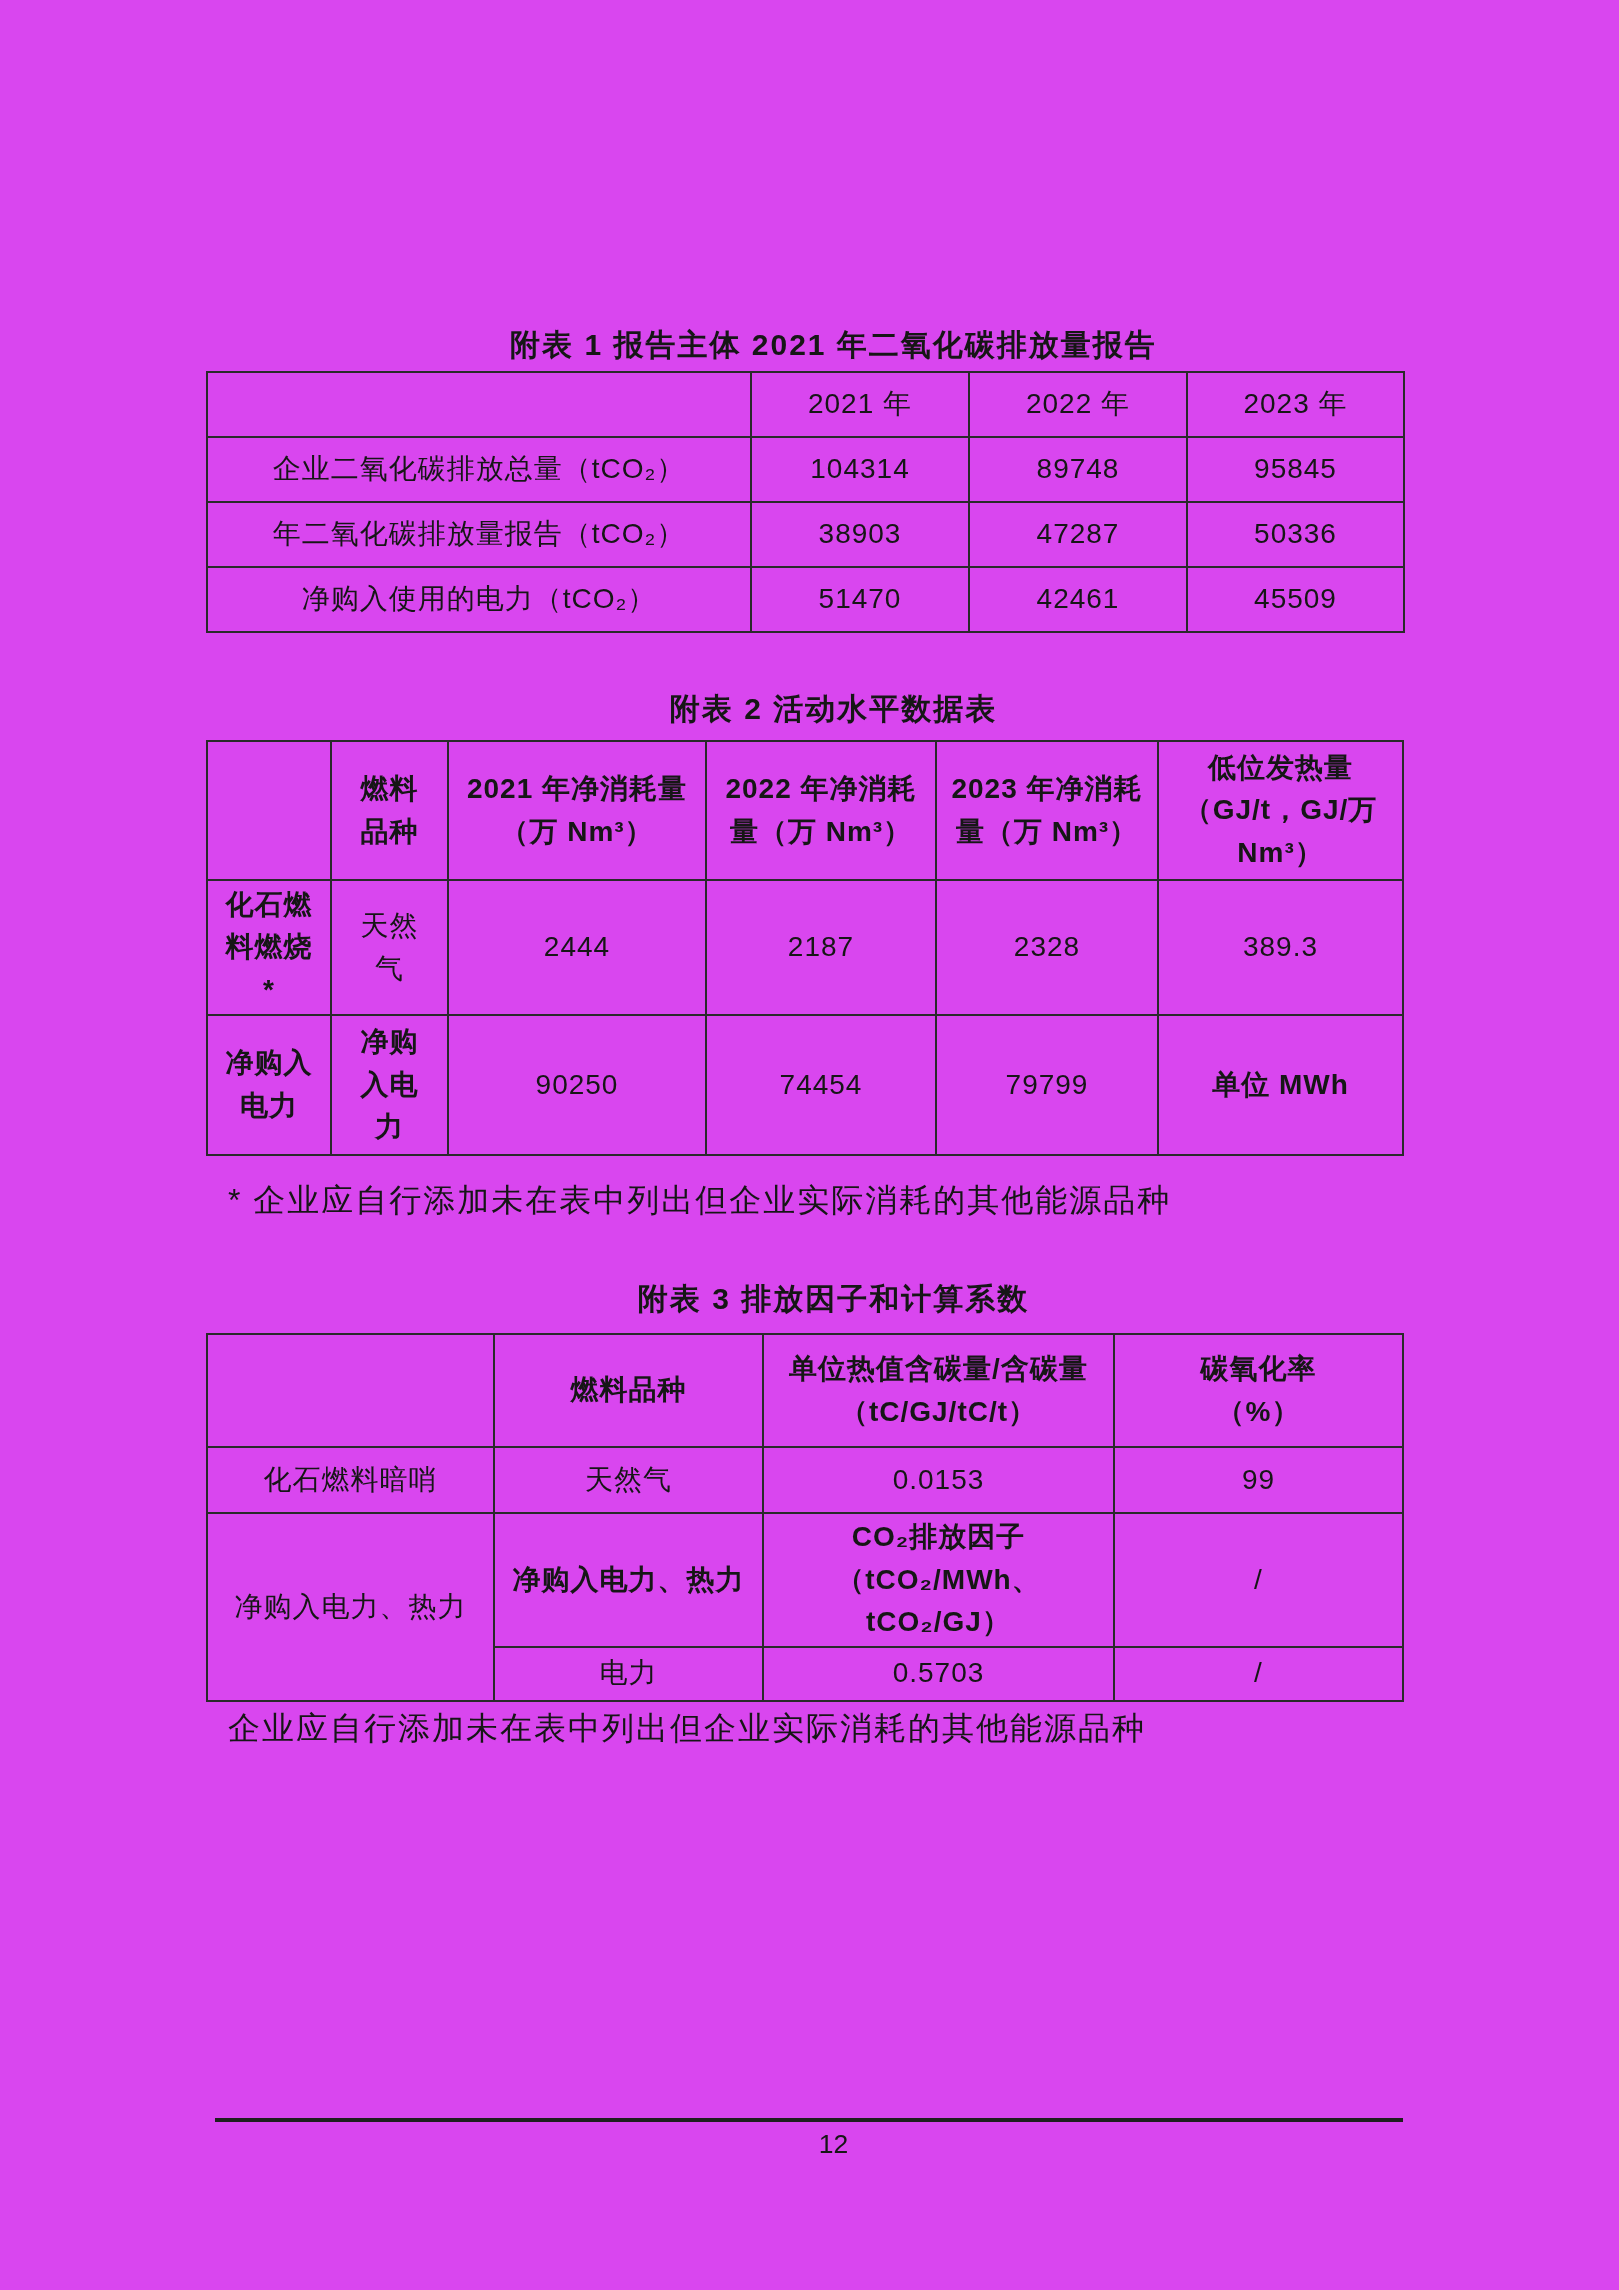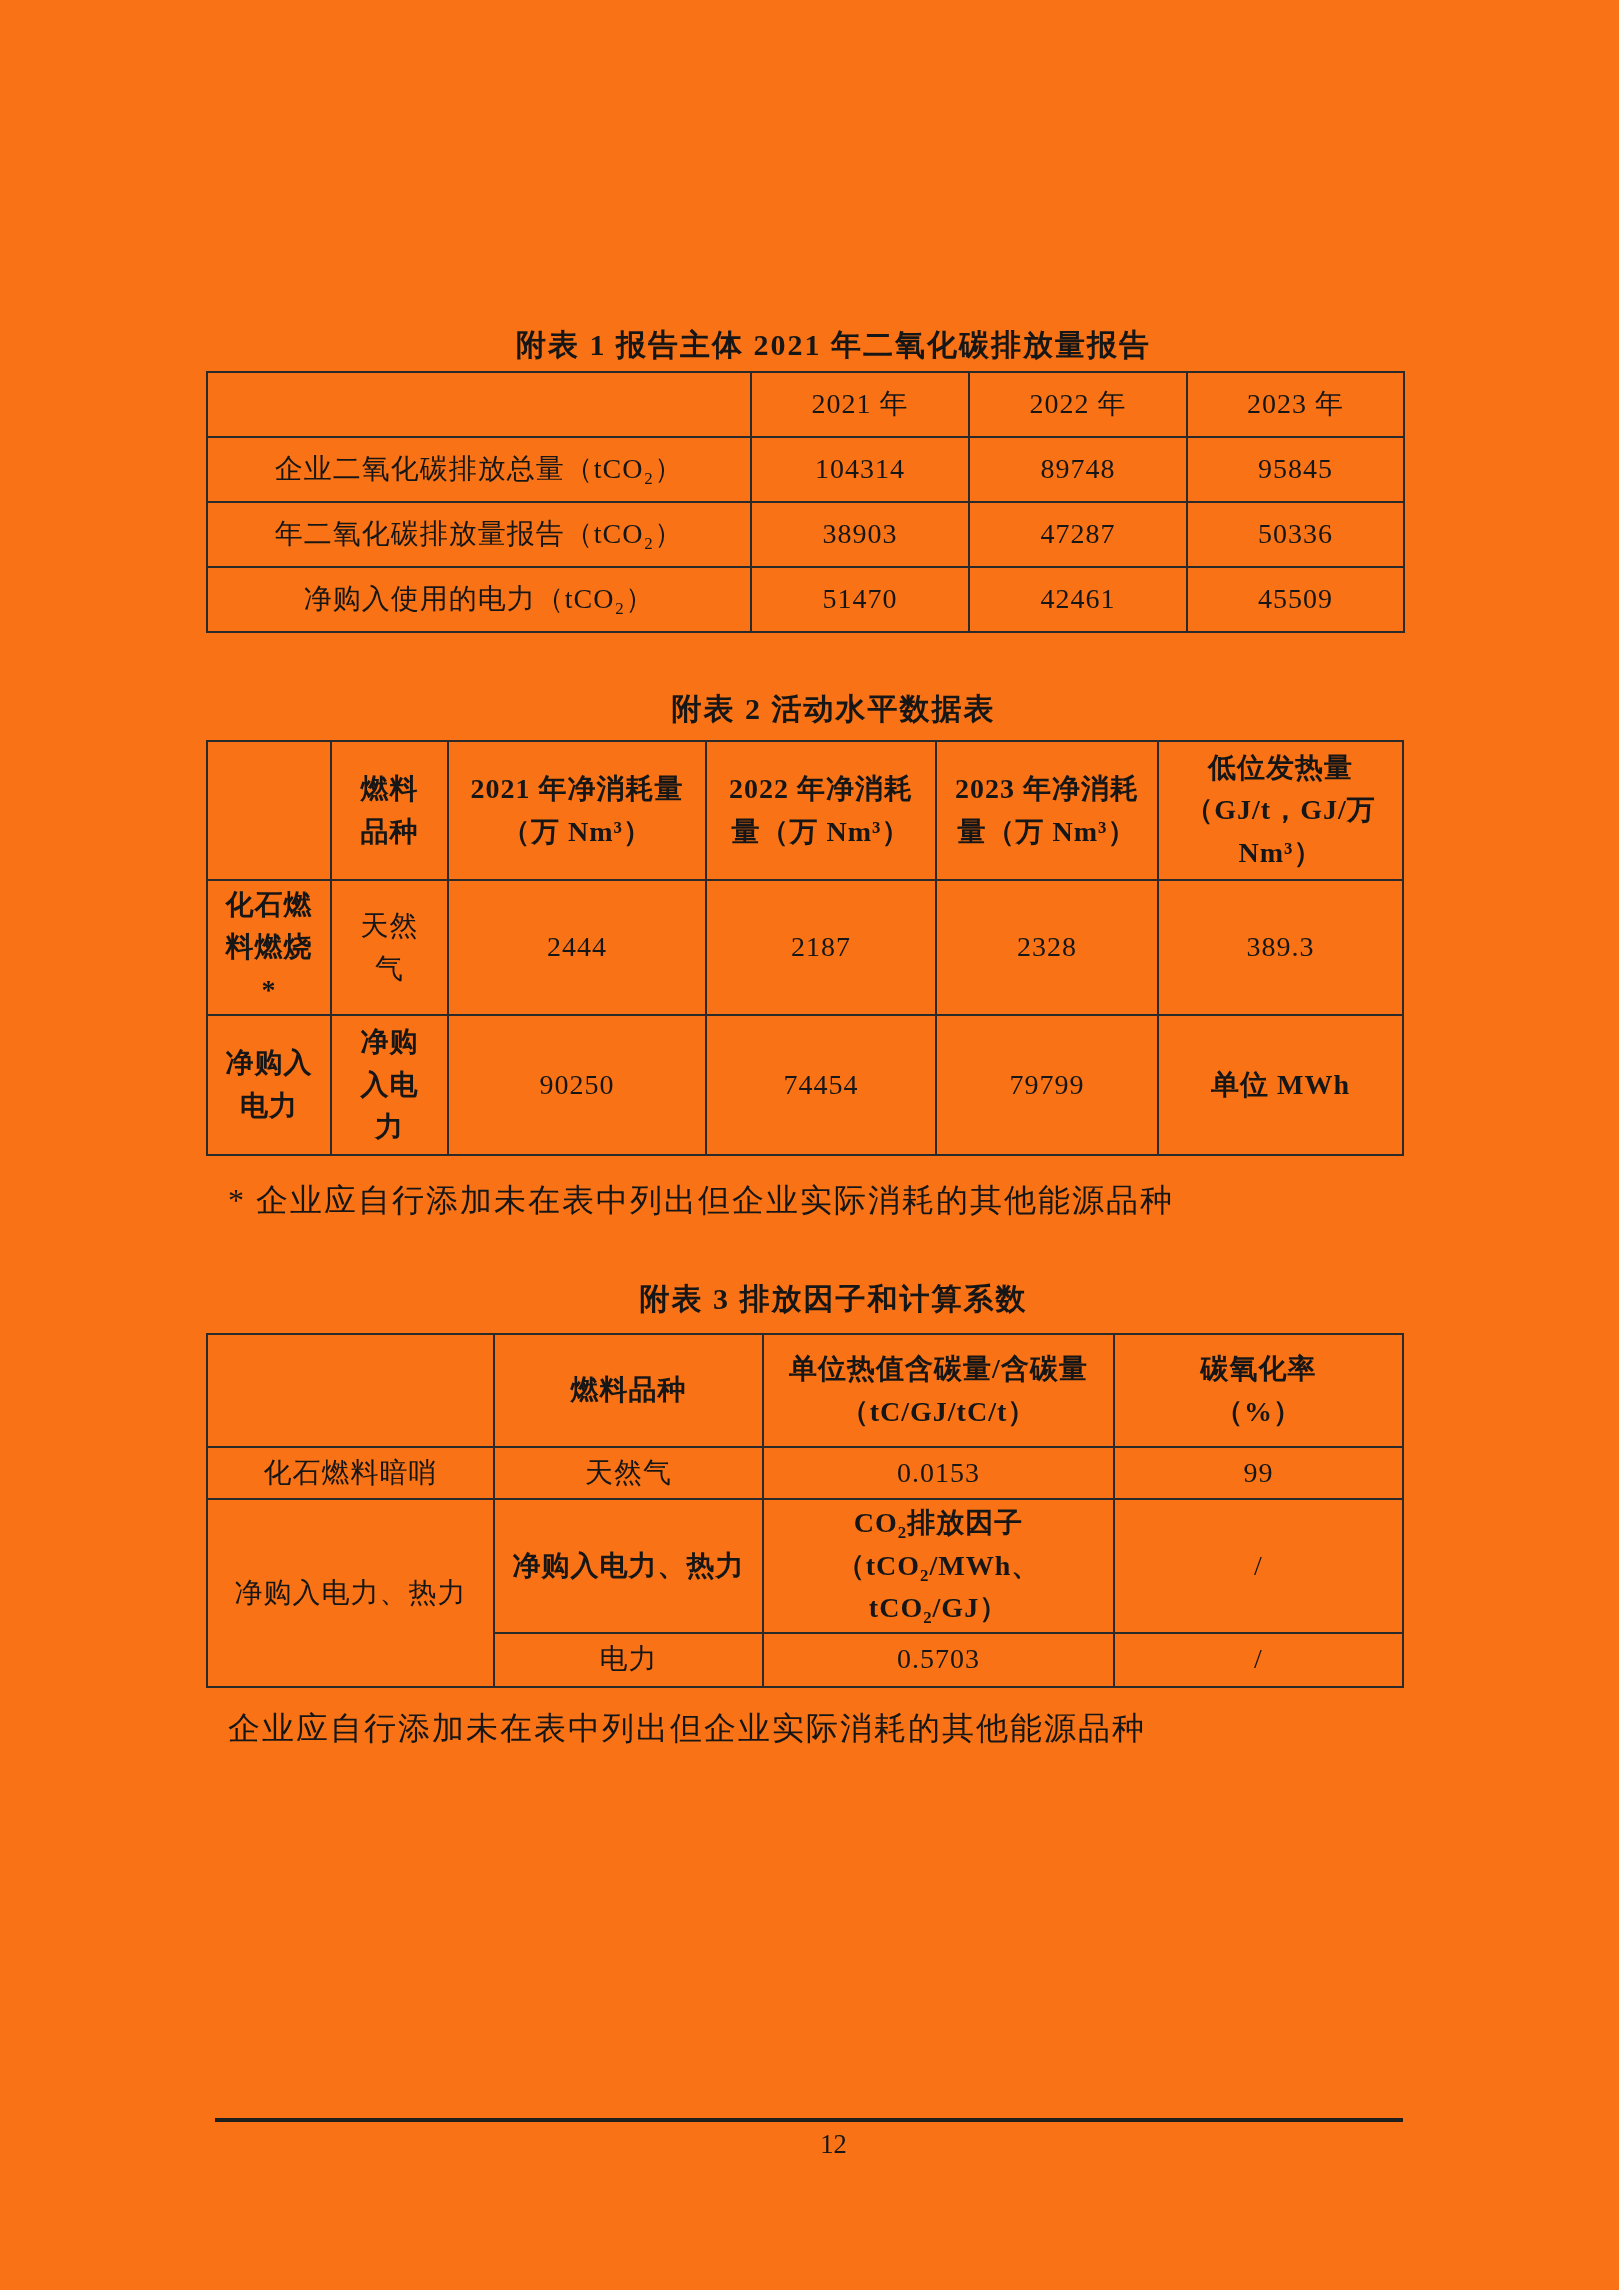--- a/index.html
+++ b/index.html
@@ -1,21 +1,21 @@
 <!DOCTYPE html>
 <html><head>
 <meta charset="utf-8">
 <style>
   html, body { margin: 0; padding: 0; background: #e8e8e8; }
   .page {
     position: relative;
     width: 1619px;
     height: 2291px;
-    background: #f97316;
-    font-family: Liberation Serif, serif;
+    background: #d946ef;
+    font-family: Liberation Sans, sans-serif;
     color: #161616;
     overflow: hidden;
   }
   .doc-title {
     position: absolute;
     left: 206px;
     width: 1255px;
     text-align: center;
     font-size: 30px;
     font-weight: bold;
@@ -65,21 +65,21 @@
   }
   
   #t1 { left: 206px; top: 371px; width: 1196px; padding-left: 14px; }
   #t1 tr { height: 65px; }
   #t2 { left: 206px; top: 740px; width: 1196px; }
   #t2 tr.hdr { height: 139px; margin-left: 24px; }
   #t2 tr.r1 { height: 135px; }
   #t2 tr.r2 { height: 140px; margin-top: 28px; }
   #t3 { left: 206px; top: 1333px; width: 1196px; }
   #t3 tr.hdr { height: 113px; }
-  #t3 tr.r1 { height: 52px; margin-top: 48px; }
+  #t3 tr.r1 { height: 66px; margin-top: 48px; }
   #t3 tr.r2 { height: 110px; }
   #t3 tr.r3 { height: 54px; }
   #title1 { top: 325px; }
   #title2 { top: 689px; }
   #title3 { top: 1279px; }
   #footnote1 { top: 1179px; }
   #footnote2 { top: 1707px; }
   .footer-rule { top: 2118px; }
   .page-number { top: 2129px; }
 </style>

